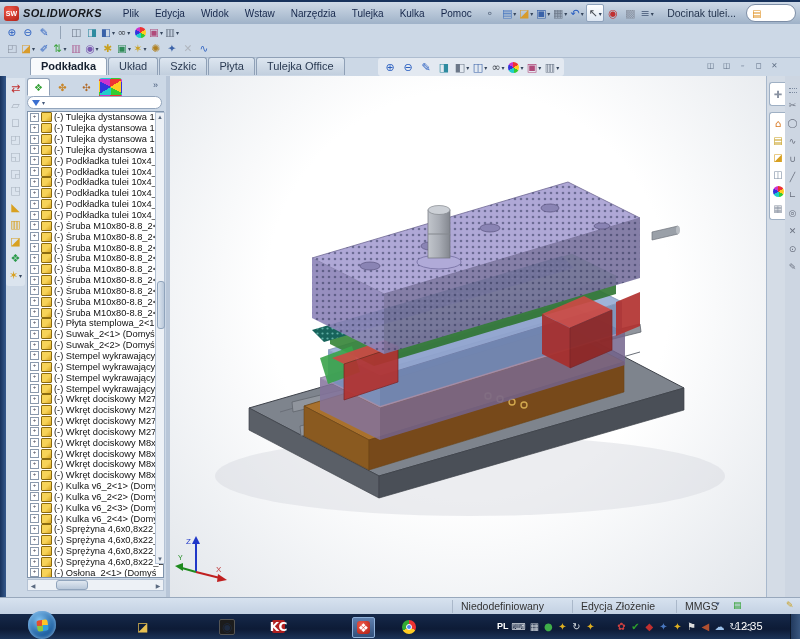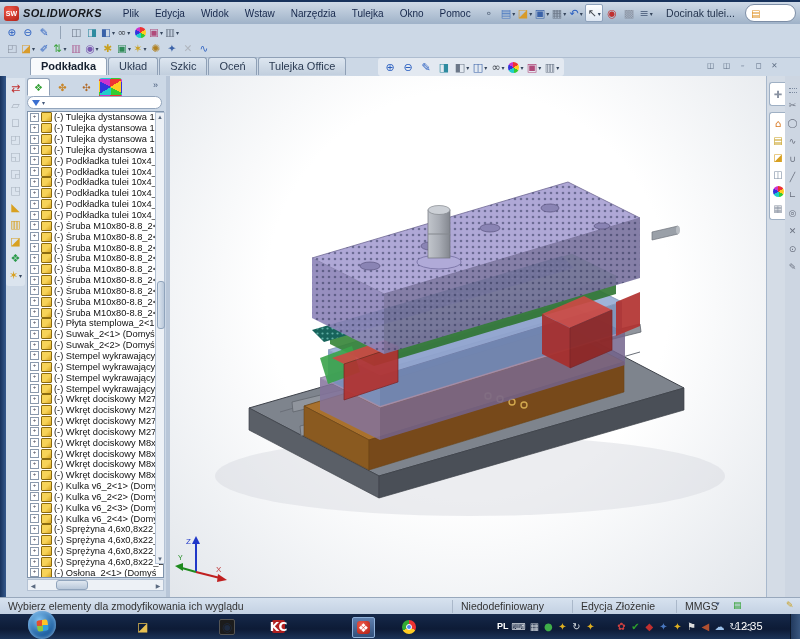--- a/index.html
+++ b/index.html
@@ -149,21 +149,21 @@
   <span class="swlogo">SW</span>
   <span class="brand">SOLIDWORKS</span>
   <div class="menu">
 
   <span>Plik</span>
       <span>Edycja</span>
       <span>Widok</span>
       <span>Wstaw</span>
       <span>Narzędzia</span>
       <span>Tulejka</span>
-      <span>Okno</span>
+      <span>Kulka</span>
       <span>Pomoc</span>
     </div>
   <span class="pin">⚬</span>
   <div class="qat">
 
   <span class="tbi">
         <i style="color: rgb(74, 120, 192);">▤</i>
         <em class="dd">▾</em>
       </span>
       <span class="tbi">
@@ -292,21 +292,21 @@
       <i style="color: rgb(42, 95, 192);">∿</i>
     </span>
   </div>
 
 <div class="tabband">
   <div class="ctabs">
 
   <span class="ctab active">Podkładka</span>
       <span class="ctab">Układ</span>
       <span class="ctab">Szkic</span>
-      <span class="ctab">Oceń</span>
+      <span class="ctab">Płyta</span>
       <span class="ctab">Tulejka Office</span>
     </div>
   <div class="hud">
 
   <span class="tbi">
         <i style="color: rgb(42, 95, 192);">⊕</i>
       </span>
       <span class="tbi">
         <i style="color: rgb(42, 95, 192);">⊖</i>
       </span>
@@ -854,21 +854,20 @@
         <i>∟</i>
         <i>◎</i>
         <i>✕</i>
         <i>⊙</i>
         <i>✎</i>
       </div>
   </div>
 </div>
 
 <div class="statusbar">
-  <span class="hint">Wybierz elementy dla zmodyfikowania ich wyglądu</span>
   <span class="st-seg" style="left:452px">Niedodefiniowany</span>
   <span class="st-seg" style="left:572px">Edycja Złożenie</span>
   <span class="st-seg" style="left:676px">MMGS</span>
   <span class="st-ico" style="left:716px;color:#44597a;font-size:7px">▾</span>
   <span class="st-ico" style="left:733px;color:#2da02d">▤</span>
   <span class="st-ico" style="left:786px;color:#caa020">✎</span>
 </div>
 
 <div class="taskbar">
   <div class="orb">

